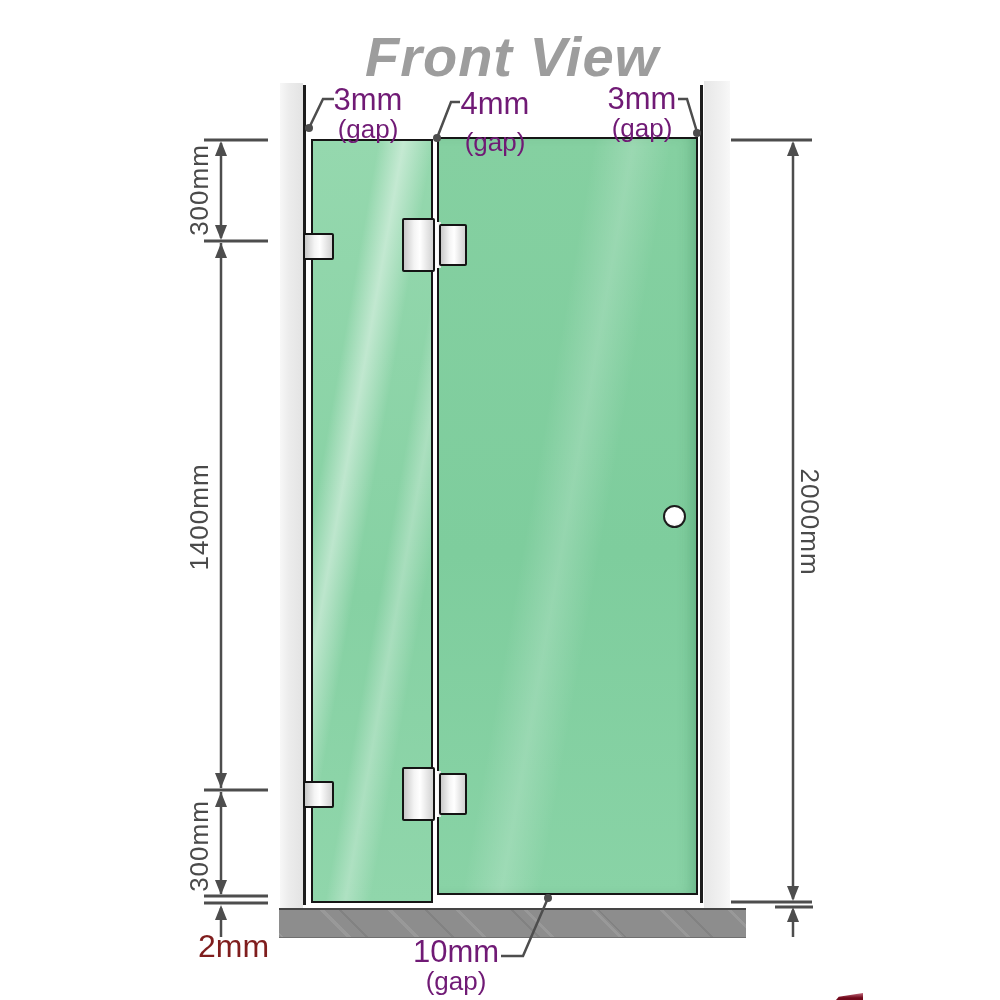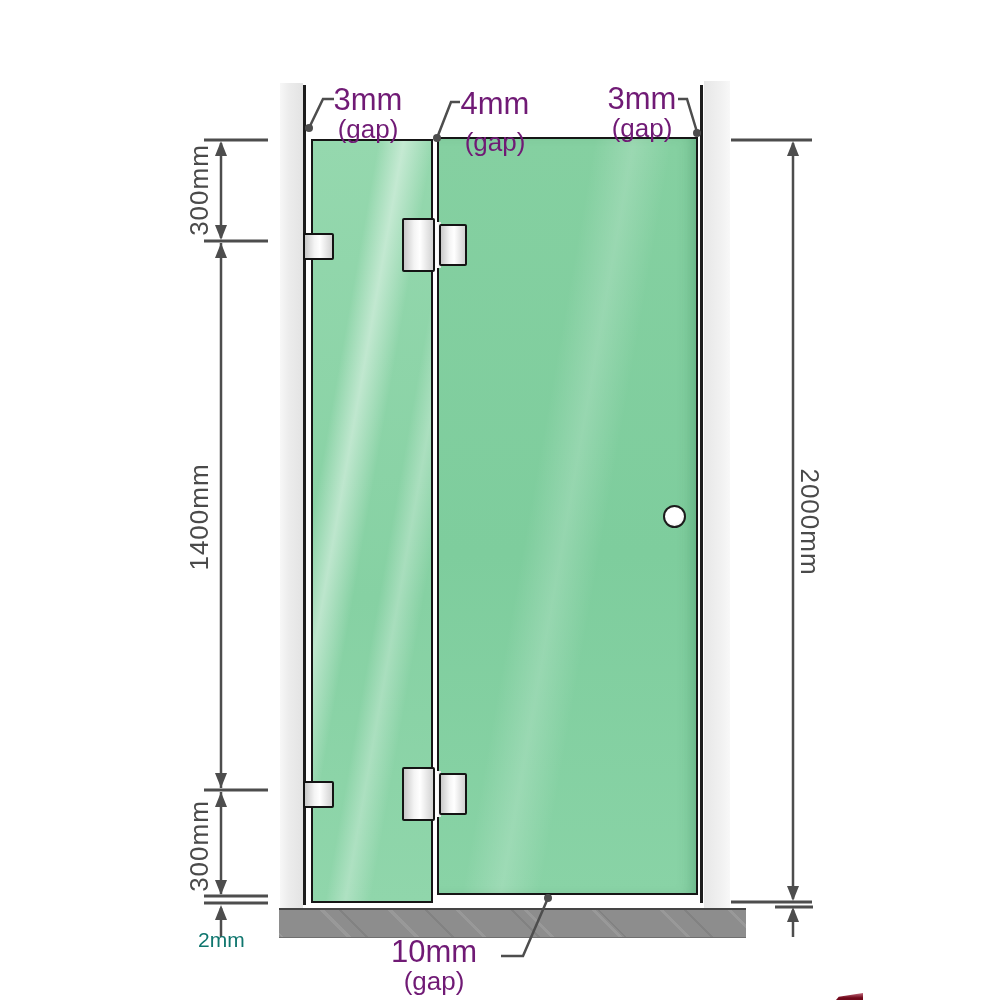--- a/index.html
+++ b/index.html
@@ -58,35 +58,36 @@
   
   .vdim{
     position:absolute;font-size:26px;color:#4a4a4a;white-space:nowrap;
     transform:translate(-50%,-50%) rotate(-90deg);letter-spacing:1px;
   }
   .vdim.cw{transform:translate(-50%,-50%) rotate(90deg);}
   .gap-label{position:absolute;color:#701a75;text-align:center;line-height:1;}
   .gap-label .val{font-size:31px;display:block;}
   .gap-label .sub{font-size:26px;display:block;margin-top:1px;text-align:center;}
   .gap-label.mid .sub{margin-top:10px;}
-  .hdim{position:absolute;font-size:21px;color:#0f766e;white-space:nowrap;}
+  .hdim{position:absolute;font-size:32px;color:#7f1d1d;white-space:nowrap;}
   
   svg.dims{position:absolute;left:0;top:0;pointer-events:none;}
   
   .logo-frag{
     position:absolute;left:836px;top:993px;width:27px;height:7px;
     background:linear-gradient(180deg,#c2687a 0%,#70081a 70%);
     clip-path:polygon(0 100%, 10% 55%, 100% 0, 100% 100%);
   }
 </style>
 </head>
 <body>
 
 <div id="canvas">
 
+  <div class="title">Front View</div>
 
   <div class="wall left"></div>
   <div class="wall-edge left"></div>
   <div class="wall right"></div>
   <div class="wall-edge right"></div>
 
   <div class="floor"></div>
 
   <div class="glass fixed"></div>
   <div class="glass door"></div>
@@ -178,21 +179,21 @@
     <span class="sub">(gap)</span>
   </div>
   <div class="gap-label mid" style="left:454px;top:88px;width:82px;">
     <span class="val">4mm</span>
     <span class="sub">(gap)</span>
   </div>
   <div class="gap-label" style="left:602px;top:83px;width:80px;">
     <span class="val">3mm</span>
     <span class="sub">(gap)</span>
   </div>
-  <div class="gap-label" style="left:391px;top:936px;width:86px;">
+  <div class="gap-label" style="left:413px;top:936px;width:86px;">
     <span class="val">10mm</span>
     <span class="sub">(gap)</span>
   </div>
   <div class="hdim" style="left:198px;top:928px;">2mm</div>
 
   <div class="logo-frag"></div>
 
 </div>
 
 </body></html>

